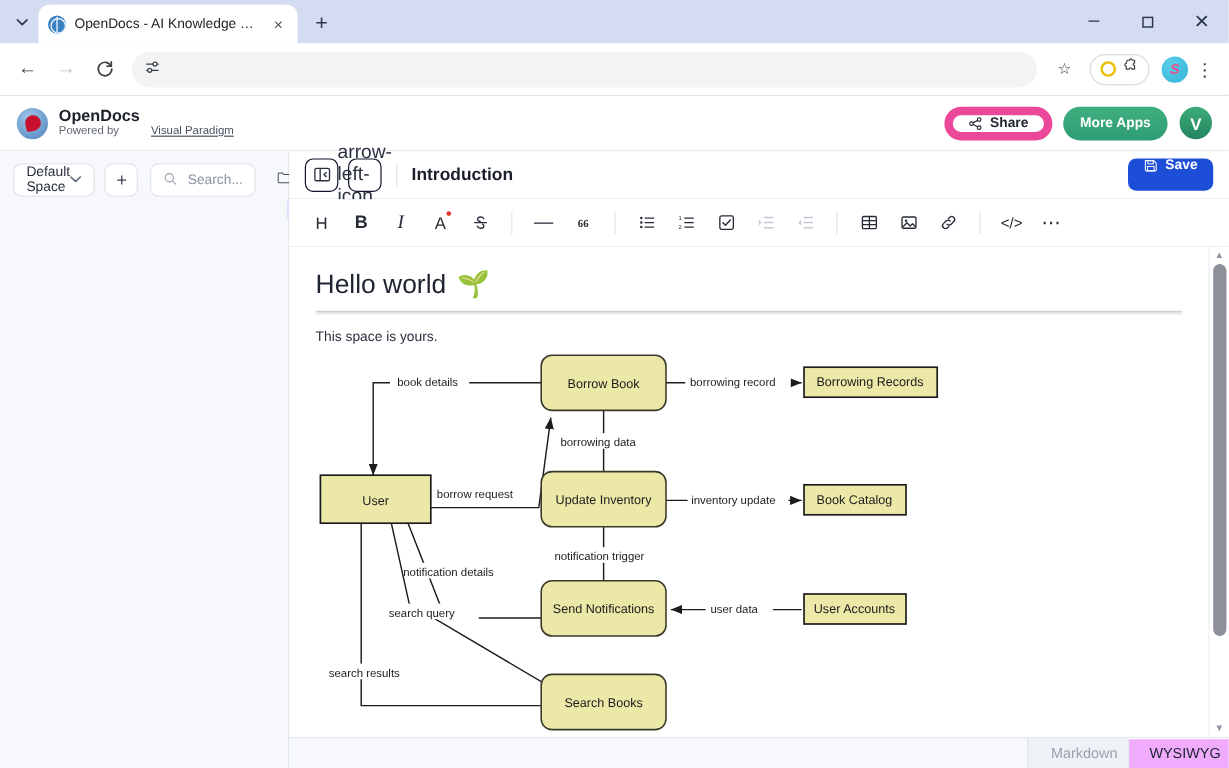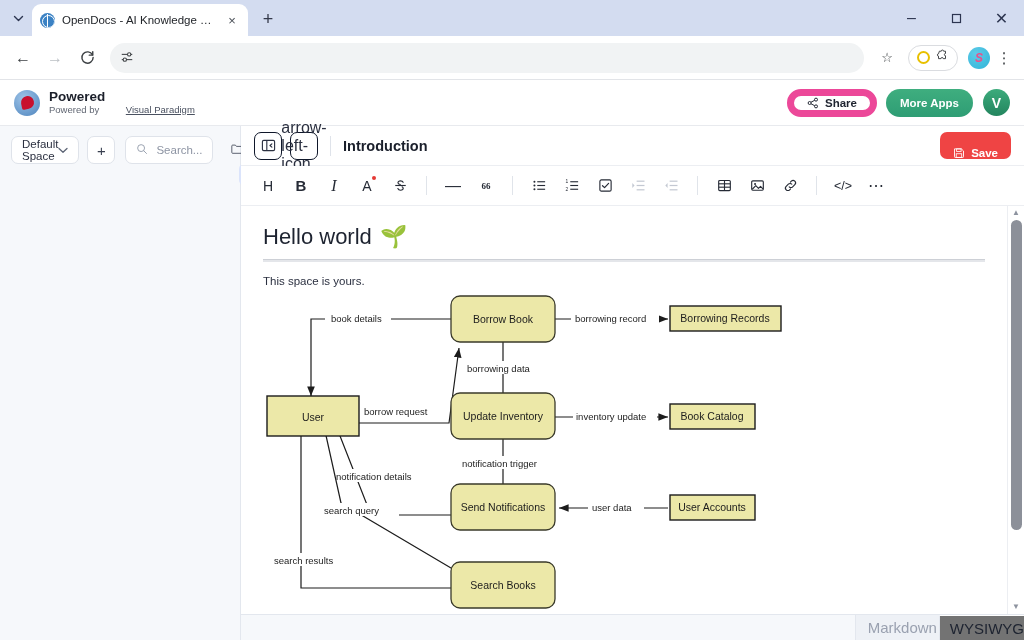--- a/index.html
+++ b/index.html
@@ -157,22 +157,22 @@
   }
   .icon-btn {
     width:28px; height:28px; border-radius:7px; display:flex;
     align-items:center; justify-content:center; color:#2b3040;
   }
   .icon-btn.boxed { border:1px solid #0f172a; background:#fff; }
   .topbar-sep { width:1px; height:20px; background:#dfe3ea; margin:0 4px; }
   .doc-title { font-size:14.5px; font-weight:bold; color:#1a1f2b; }
   .topbar-spacer { flex:1; }
   .btn-save {
-    height:27px; border-radius:7px; background:#ef4444; color:#fff;
-    font-size:11.5px; font-weight:bold; display:flex; align-items:flex-end;
+    height:27px; border-radius:7px; background:#1d4ed8; color:#fff;
+    font-size:11.5px; font-weight:bold; display:flex; align-items:flex-start;
     gap:6px; padding:0 13px;
   }
 
   .toolbar {
     height:40px; flex:0 0 40px; display:flex; align-items:center;
     padding:0 11px; gap:1px; border-bottom:1px solid #eceef2; background:#fff;
   }
   .tb {
     width:32px; height:28px; display:flex; align-items:center; justify-content:center;
     color:#262b36; font-size:14px; border-radius:6px; position:relative;
@@ -206,24 +206,24 @@
   .vs-arrow { font-size:8px; color:#8d939f; line-height:1; }
   .vs-track { flex:1; width:11px; display:flex; align-items:flex-start; padding:3px 0; }
   .vs-thumb { width:11px; height:310px; background:#8c9099; border-radius:6px; }
 
   .statusbar {
     height:26px; flex:0 0 26px; background:#f6f8fb; border-top:1px solid #e3e7ee;
     display:flex; align-items:stretch; justify-content:flex-end;
   }
   .mode-tab {
     min-width:84px; display:flex; align-items:center; justify-content:center;
-    font-size:15px; border-left:1px solid #e3e7ee;padding-left:10px;
+    font-size:12px; border-left:1px solid #e3e7ee;padding-left:10px;
   }
   .mode-tab.inactive { color:#9aa1b0; background:#eef1f6; }
-  .mode-tab.active { color:#1d2330; background:#737373; border-top:1px solid #fff; }
+  .mode-tab.active { color:#1d2330; background:#f0abfc; border-top:1px solid #fff; }
 </style>
 </head>
 <body>
 
 <div class="browser">
 
   <div class="tabstrip">
     <div class="tabstrip-chevron">
       <svg width="11" height="11" viewBox="0 0 11 11">
           <path d="M1.5 3.5 L5.5 7.5 L9.5 3.5" stroke="#2c3550" stroke-width="1.4" fill="none" stroke-linecap="round" stroke-linejoin="round"></path>
@@ -275,21 +275,21 @@
       </span>
     </div>
     <div class="avatar-browser">S</div>
     <div class="kebab">⋮</div>
   </div>
 
   <div class="app-header">
     <div class="brand">
       <span class="brand-logo"></span>
       <span class="brand-text">
-        <div class="brand-name">Powered</div>
+        <div class="brand-name">OpenDocs</div>
         <div class="brand-sub"><span>Powered by </span><u>Visual Paradigm</u></div>
       </span>
     </div>
     <div class="header-spacer"></div>
     <div class="btn-share">
       <svg width="12" height="12" viewBox="0 0 16 16">
           <circle cx="12" cy="3.5" r="2" stroke="#1f2430" stroke-width="1.3" fill="none"></circle>
           <circle cx="12" cy="12.5" r="2" stroke="#1f2430" stroke-width="1.3" fill="none"></circle>
           <circle cx="3.5" cy="8" r="2" stroke="#1f2430" stroke-width="1.3" fill="none"></circle>
           <line x1="5.3" y1="7" x2="10.2" y2="4.4" stroke="#1f2430" stroke-width="1.3"></line>

